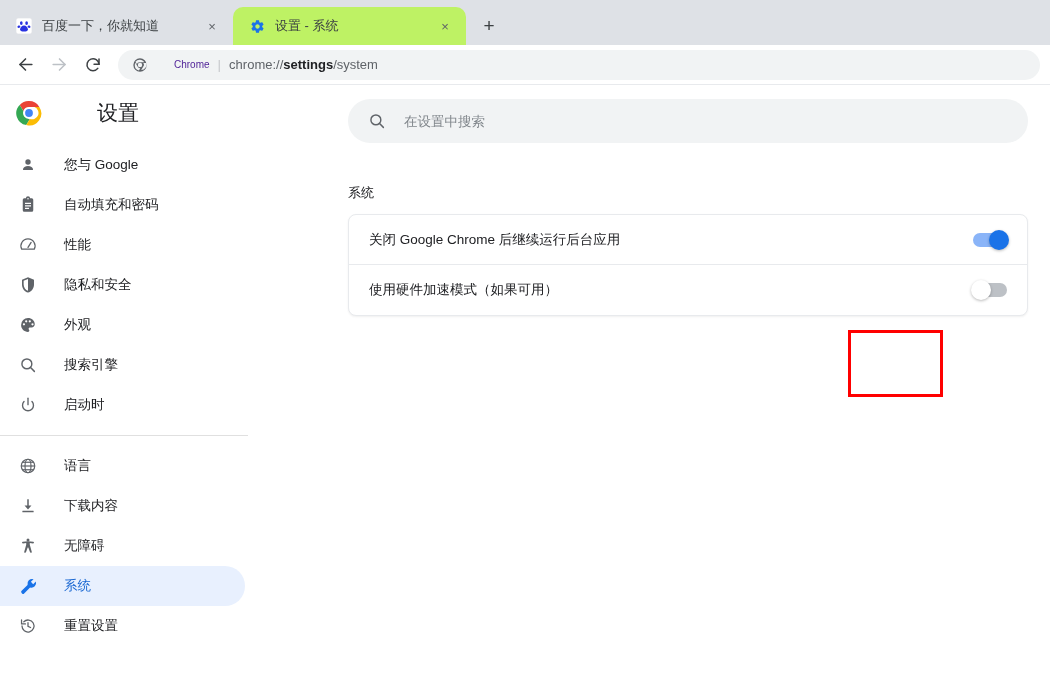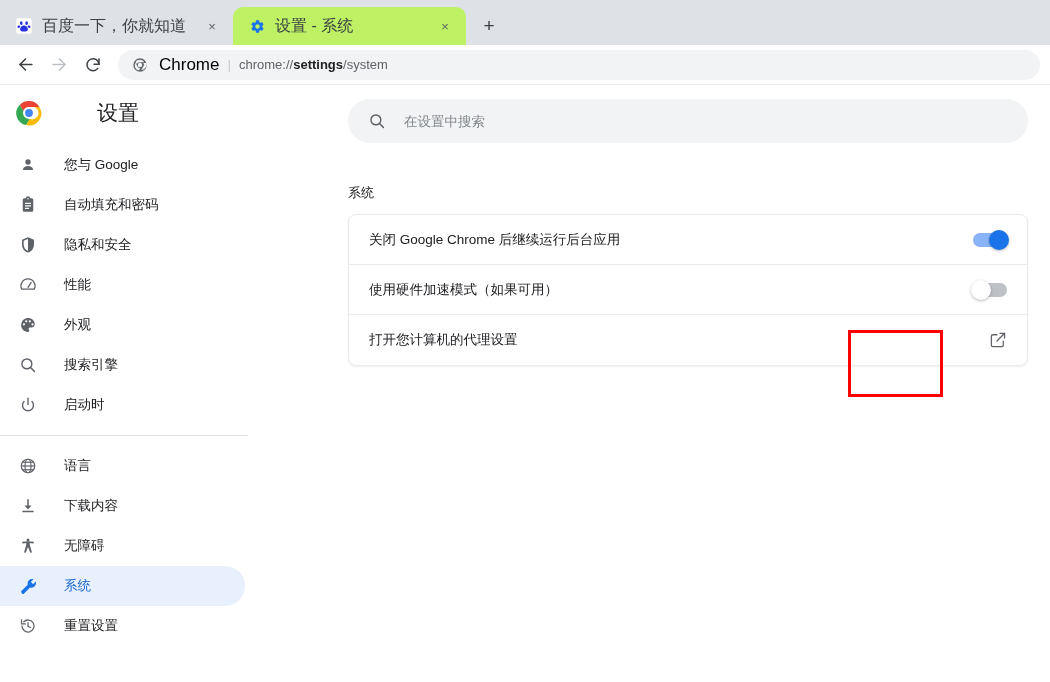--- a/index.html
+++ b/index.html
@@ -31,21 +31,21 @@
   .tab.inactive { background: #dee1e6; }
   .tab.active { background: #bef264; }
   .tab-favicon {
     width: 16px; height: 16px;
     flex: 0 0 16px;
     margin-right: 10px;
     display: flex; align-items: center; justify-content: center;
   }
   .tab-title {
     flex: 1 1 auto;
-    font-size: 16px;
+    font-size: 13px;
     color: #3c4043;
     white-space: nowrap;
     overflow: hidden;
     text-overflow: ellipsis;
   }
   .tab-close {
     width: 22px; height: 22px;
     flex: 0 0 22px;
     display: flex; align-items: center; justify-content: center;
     border-radius: 50%;
@@ -83,21 +83,21 @@
     flex: 1 1 auto;
     height: 30px;
     background: #f1f3f4;
     border-radius: 15px;
     display: flex;
     align-items: center;
     padding: 0 14px;
     margin-left: 6px;
   }
   .omni-icon { width: 16px; height: 16px; margin-right: 11px; flex:0 0 16px; display:flex; }
-  .omni-chip { font-size: 17px; color: #000000; }
+  .omni-chip { font-size: 10px; color: #4c1d95; margin-left: 15px; }
   .omni-sep { color: #c6c9cc; margin: 0 8px; font-size: 13.5px; }
   .omni-url { font-size: 13px; color: #5f6368; }
   .omni-url b { color: #202124; font-weight: 700; }
 
   
   .page { display: flex; height: 597px; background: #ffffff; }
 
   
   .sidebar {
     width: 248px;
@@ -319,35 +319,35 @@
         <span class="nav-icon">
           <svg width="18" height="18" viewBox="0 0 24 24" fill="currentColor">
               <path d="M17 3h-2.2a2.8 2.8 0 0 0-5.6 0H7a2 2 0 0 0-2 2v14a2 2 0 0 0 2 2h10a2 2 0 0 0 2-2V5a2 2 0 0 0-2-2zm-5-.3a1 1 0 1 1 0 2 1 1 0 0 1 0-2zM8 9h8v1.6H8zm0 3.4h8V14H8zm0 3.4h5.4v1.6H8z"></path>
             </svg>
         </span>
         <span class="nav-label">自动填充和密码</span>
       </div>
 
       <div class="nav-item">
         <span class="nav-icon">
-          <svg width="18" height="18" viewBox="0 0 24 24" fill="currentColor">
-              <path d="M12 1.8 4 5v6.2c0 5 3.4 9.6 8 10.9 4.6-1.3 8-5.9 8-10.9V5l-8-3.2zm0 2.2v15.7c-3.3-1.2-5.8-4.8-5.8-8.5V6.4L12 4z"></path>
-            </svg>
-        </span>
-        <span class="nav-label">隐私和安全</span>
-      </div>
-
-      <div class="nav-item">
-        <span class="nav-icon">
           <svg width="18" height="18" viewBox="0 0 24 24" fill="none" stroke="currentColor" stroke-width="1.7">
             <path d="M3.6 17.5a9.4 9.4 0 1 1 16.8 0z"></path>
             <line x1="12" y1="15.2" x2="16.2" y2="8.6" stroke-linecap="round"></line>
           </svg>
         </span>
         <span class="nav-label">性能</span>
+      </div>
+
+      <div class="nav-item">
+        <span class="nav-icon">
+          <svg width="18" height="18" viewBox="0 0 24 24" fill="currentColor">
+              <path d="M12 1.8 4 5v6.2c0 5 3.4 9.6 8 10.9 4.6-1.3 8-5.9 8-10.9V5l-8-3.2zm0 2.2v15.7c-3.3-1.2-5.8-4.8-5.8-8.5V6.4L12 4z"></path>
+            </svg>
+        </span>
+        <span class="nav-label">隐私和安全</span>
       </div>
 
       <div class="nav-item">
         <span class="nav-icon">
           <svg width="18" height="18" viewBox="0 0 24 24" fill="currentColor">
               <path d="M12 2.8A9.2 9.2 0 0 0 2.8 12c0 5.1 4.1 9.2 9.2 9.2 1 0 1.8-.8 1.8-1.8 0-.5-.2-.9-.5-1.2-.3-.3-.5-.7-.5-1.1 0-1 .8-1.8 1.8-1.8h2.1c2.4 0 4.3-1.9 4.3-4.3C21 6.4 16.9 2.8 12 2.8zM6.6 12.6a1.5 1.5 0 1 1 0-3 1.5 1.5 0 0 1 0 3zm3-4a1.5 1.5 0 1 1 0-3 1.5 1.5 0 0 1 0 3zm4.8 0a1.5 1.5 0 1 1 0-3 1.5 1.5 0 0 1 0 3zm3.6 4a1.5 1.5 0 1 1 0-3 1.5 1.5 0 0 1 0 3z"></path>
             </svg>
         </span>
         <span class="nav-label">外观</span>
       </div>
@@ -459,27 +459,17 @@
         </span>
       </div>
 
       <div class="card-row">
         <span class="row-label">使用硬件加速模式（如果可用）</span>
         <span class="toggle off">
           <span class="knob"></span>
         </span>
       </div>
 
-      <div class="card-row">
-        <span class="row-label">打开您计算机的代理设置</span>
-        <span class="ext-icon">
-          <svg width="18" height="18" viewBox="0 0 24 24" fill="none" stroke="currentColor" stroke-width="1.7" stroke-linecap="round" stroke-linejoin="round">
-            <path d="M19 13.5V19a1.8 1.8 0 0 1-1.8 1.8H5A1.8 1.8 0 0 1 3.2 19V6.8A1.8 1.8 0 0 1 5 5h5.5"></path>
-            <polyline points="14.6 3.2 20.8 3.2 20.8 9.4"></polyline>
-            <line x1="10.6" y1="13.4" x2="20.6" y2="3.4"></line>
-          </svg>
-        </span>
-      </div>
     </div>
 
     <div class="annot" id="annot-toggle" style="left:600px; top:245px;"></div>
   </div>
 </div>
 
 </body></html>

